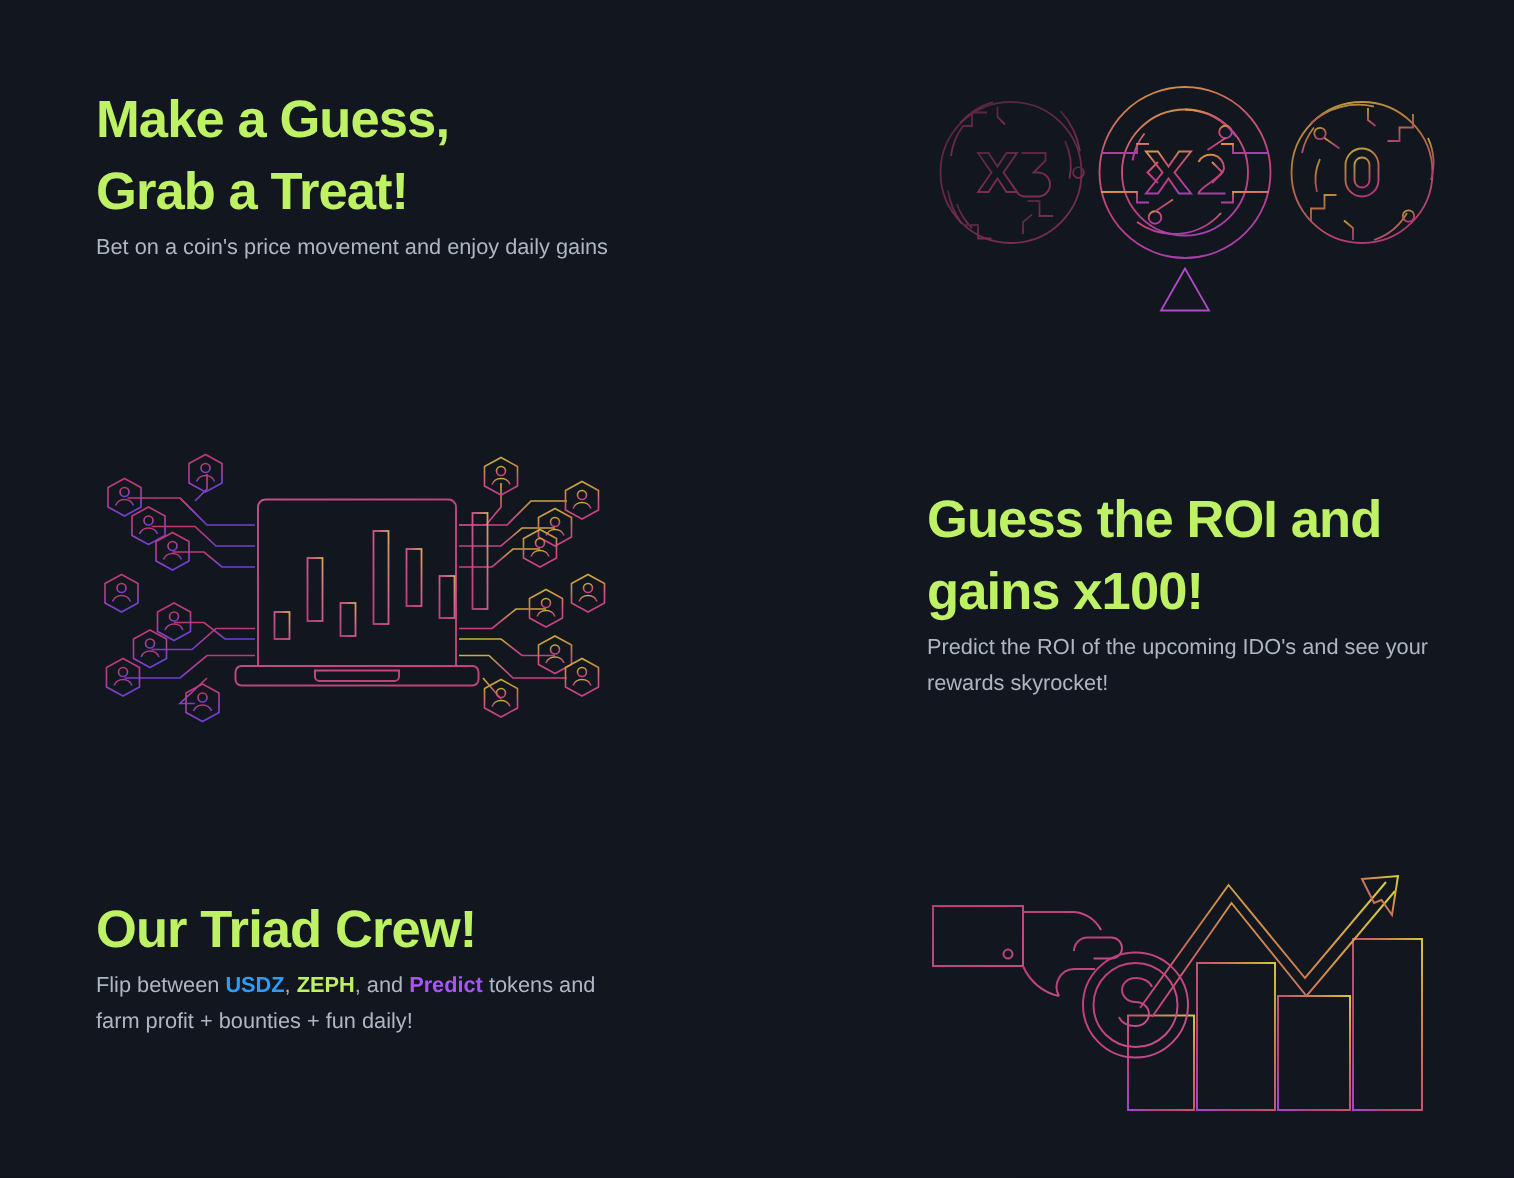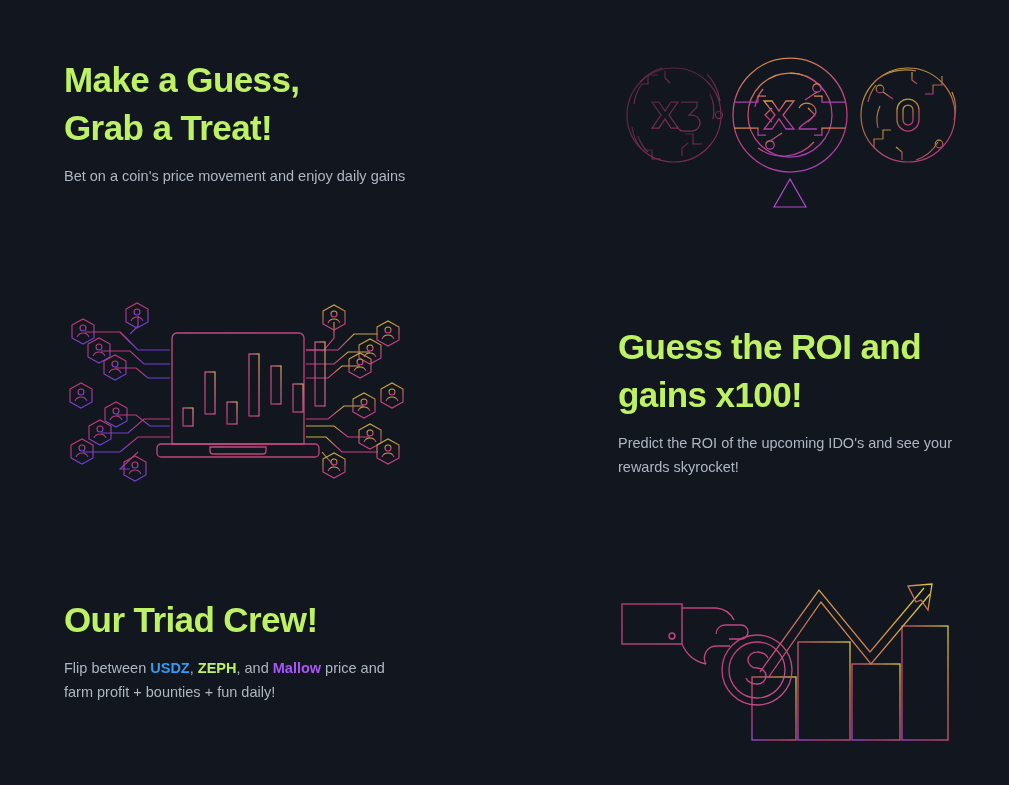--- a/index.html
+++ b/index.html
@@ -41,21 +41,21 @@
   #sec1-art  { left:612px; top:32px; width:370px; height:190px; }
 
   #sec2-art  { left:58px;  top:306px; width:360px; height:180px; }
   #sec2-text { left:618px; top:323px; width:350px; }
 
   #sec3-text { left:64px;  top:596px; width:400px; }
   #sec3-art  { left:612px; top:572px; width:370px; height:190px; }
 
   .headline .ln { display:block; white-space:nowrap; }
   .subtext .ln  { display:block; }
-  .sub-wrap { margin-top:13px; }
+  .sub-wrap { margin-top:2px; }
   svg { display:block; overflow:visible; }
 </style>
 </head>
 <body>
 
 <div class="page">
 
   <div class="block" id="sec1-text">
     <div class="headline">
       <span class="ln">Make a Guess,</span>
@@ -356,21 +356,21 @@
       <span class="ln">Predict the ROI of the upcoming IDO's and see your</span>
       <span class="ln">rewards skyrocket!</span>
     </div>
   </div>
 
   <div class="block" id="sec3-text">
     <div class="headline">
       <span class="ln">Our Triad Crew!</span>
     </div>
     <div class="subtext sub-wrap">
-      <span class="ln"><span>Flip between </span><span class="tok tok-usdz">USDZ</span><span>, </span><span class="tok tok-zeph">ZEPH</span><span>, and </span><span class="tok tok-mallow">Mallow</span><span> price and</span></span>
+      <span class="ln"><span>Flip between </span><span class="tok tok-usdz">USDZ</span><span>, </span><span class="tok tok-zeph">ZEPH</span><span>, and </span><span class="tok tok-mallow">Predict</span><span> tokens and</span></span>
       <span class="ln">farm profit + bounties + fun daily!</span>
     </div>
   </div>
 
   <div class="block" id="sec3-art">
     <svg width="370" height="190" viewBox="0 0 370 190" fill="none">
       <defs>
         <linearGradient id="gGrow" x1="0" y1="1" x2="1" y2="0">
           <stop offset="0" stop-color="#9d4ad4"></stop>
           <stop offset="0.22" stop-color="#c23c84"></stop>

